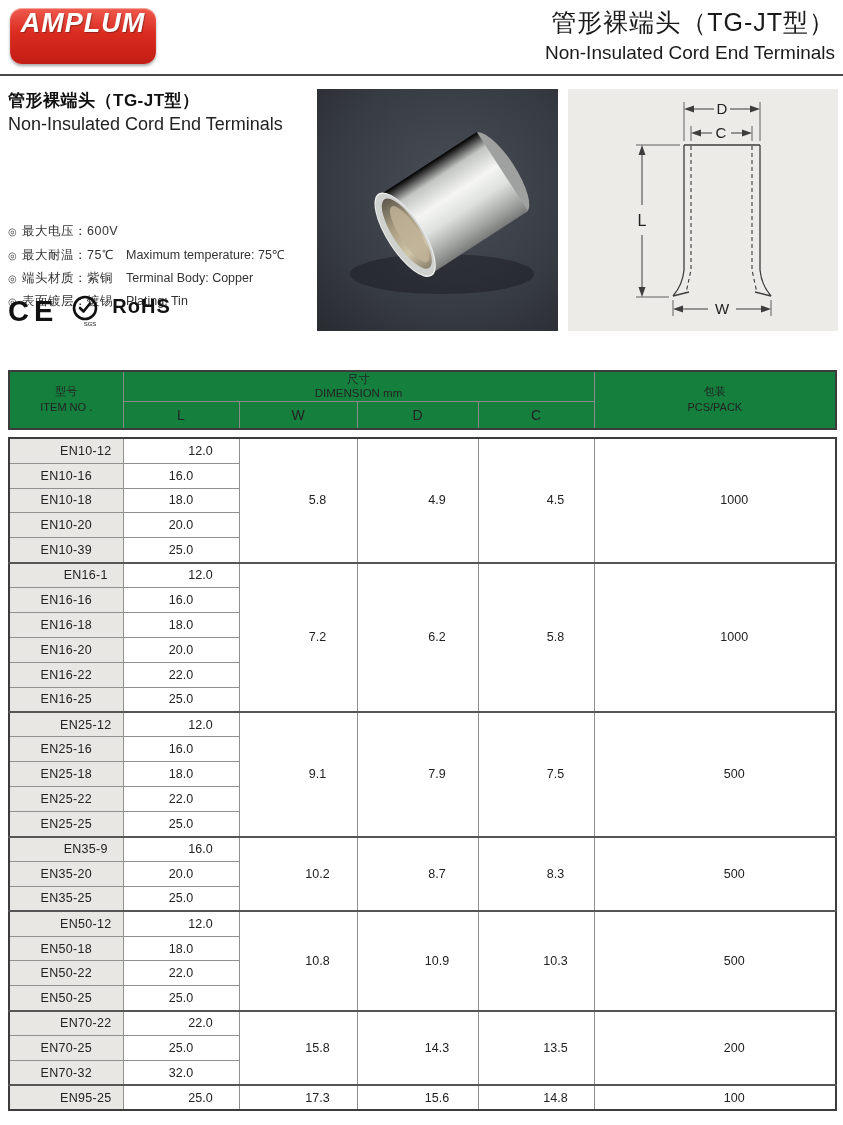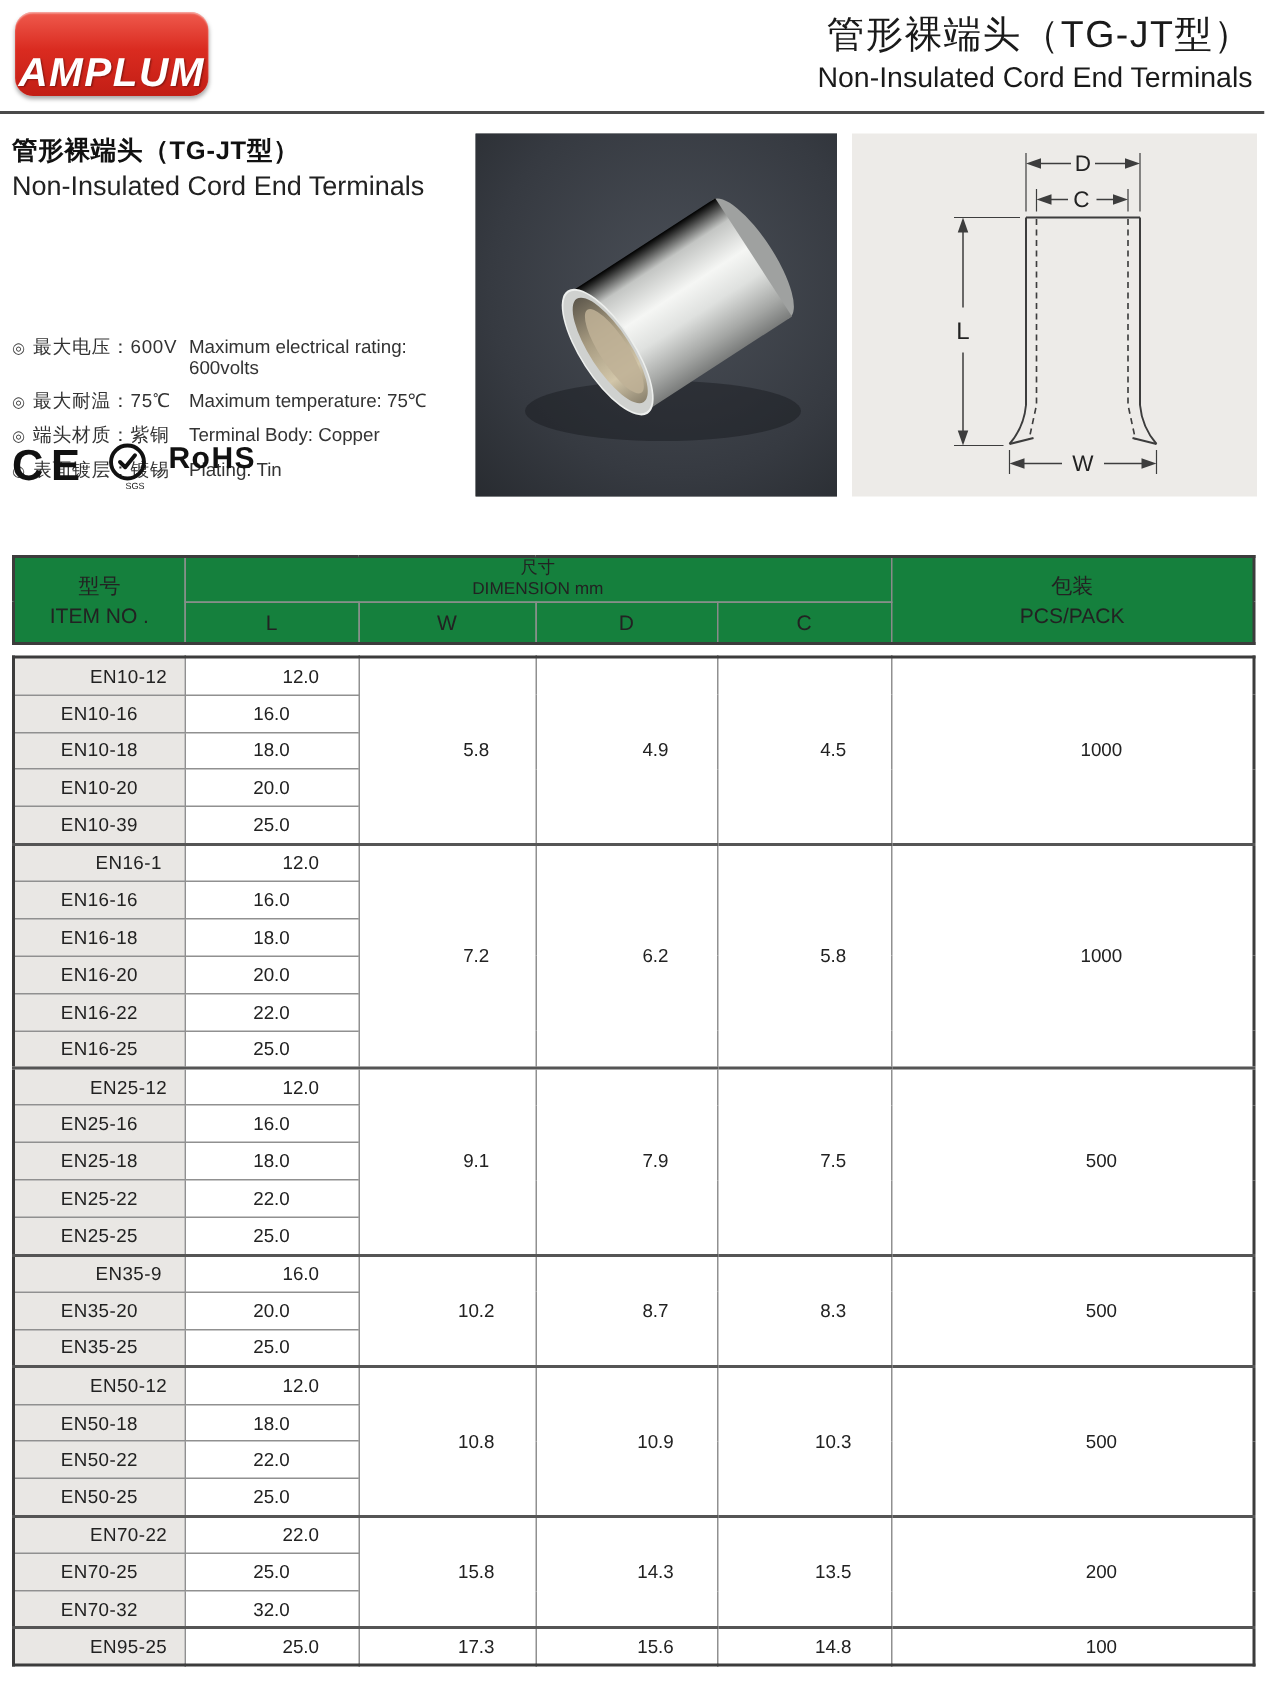--- a/index.html
+++ b/index.html
@@ -7,24 +7,24 @@
   body {
     width:843px; height:1125px;
     font-family:"Liberation Sans", sans-serif;
     color:#222; position:relative; overflow:hidden;
   }
   .page { position:relative; width:843px; height:1125px; }
 
   
   .hdr { position:relative; height:76px; border-bottom:2px solid #4a4a4a; }
   .logo {
-    position:absolute; left:10px; top:8px; width:129px; height:56px;
+    position:absolute; left:10px; top:8px; width:146px; height:56px;
     background:linear-gradient(#ef5a4d 0%, #da2b20 45%, #c21e15 100%);
     border-radius:12px; box-shadow:0 2px 3px rgba(0,0,0,.35), inset 0 1px 1px rgba(255,255,255,.5);
-    display:flex; align-items:flex-end; justify-content:center;
+    display:flex; align-items:flex-start; justify-content:center;
   }
   .logo span {
     color:#fff; font-weight:bold; font-style:italic; font-size:27px; letter-spacing:1px;
     text-shadow:1px 1px 1px rgba(0,0,0,.3);
   }
   .hdr-titles { position:absolute; right:8px; top:6px; text-align:right; }
   .hdr-title-zh { font-size:25px; color:#1a1a1a; letter-spacing:1px; }
   .hdr-title-en { font-size:19px; color:#1a1a1a; margin-top:3px; }
 
   
@@ -53,21 +53,21 @@
   
   .tbl-wrap { position:absolute; left:8px; top:370px; width:827px; }
   table { border-collapse:collapse; width:827px; table-layout:fixed; }
   col.c1 { width:114px; } col.c2 { width:116px; } col.c3 { width:118px; }
   col.c4 { width:121px; } col.c5 { width:116px; } col.c6 { width:242px; }
   .head-table { border:2px solid #3c3c3c; margin-bottom:7px; }
   .head-table th {
     background:#15803d; border:1px solid #8a8a8a; font-weight:normal;
     text-align:center; vertical-align:middle; color:#222;
   }
-  .th-two { font-size:14px; line-height:1.45; height:57px;margin-top:19px; }
+  .th-two { font-size:11px; line-height:1.45; height:57px;margin-top:19px; }
   .th-dim { font-size:11.5px; line-height:1.25; height:29px; }
   .th-sub { font-size:14px; height:28px; }
   .body-table { border:2px solid #3c3c3c; }
   .body-table td {
     border:1px solid #909090; height:24.9px; text-align:center; vertical-align:middle;
     font-size:12.5px; color:#222; background:#fff;
   }
   .body-table td.c-item { background:#e9e7e4; letter-spacing:.3px; }
   .body-table tr.group-start td { border-top:2px solid #555;padding-left:39px; }
   .body-table tr:first-child td { border-top:none; }
@@ -89,21 +89,20 @@
 
   <div class="product">
 
     <div class="info">
       <div class="info-title-zh">管形裸端头（TG-JT型）</div>
       <div class="info-title-en">Non-Insulated Cord End Terminals</div>
       <ul class="specs">
         <li>
           <span class="blt">◎</span>
           <span class="zh">最大电压：600V</span>
-          <span class="en">Maximum electrical rating: 600volts</span>
         </li>
         <li>
           <span class="blt">◎</span>
           <span class="zh">最大耐温：75℃</span>
           <span class="en">Maximum temperature: 75℃</span>
         </li>
         <li>
           <span class="blt">◎</span>
           <span class="zh">端头材质：紫铜</span>
           <span class="en">Terminal Body: Copper</span>

